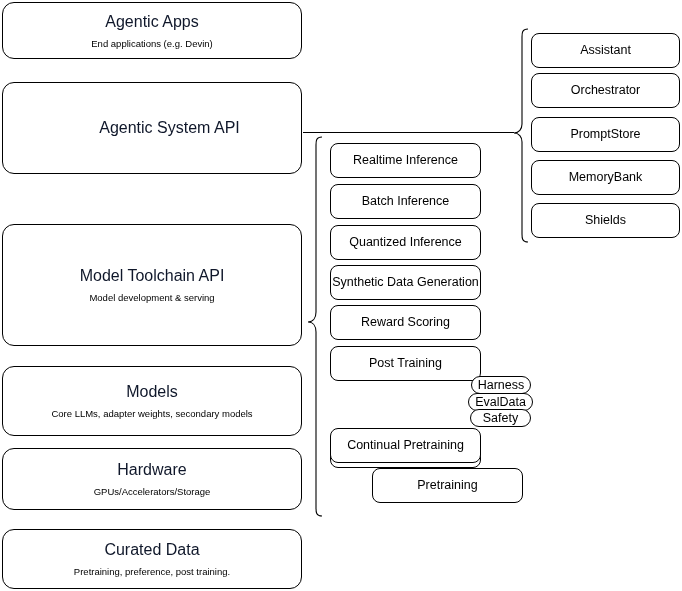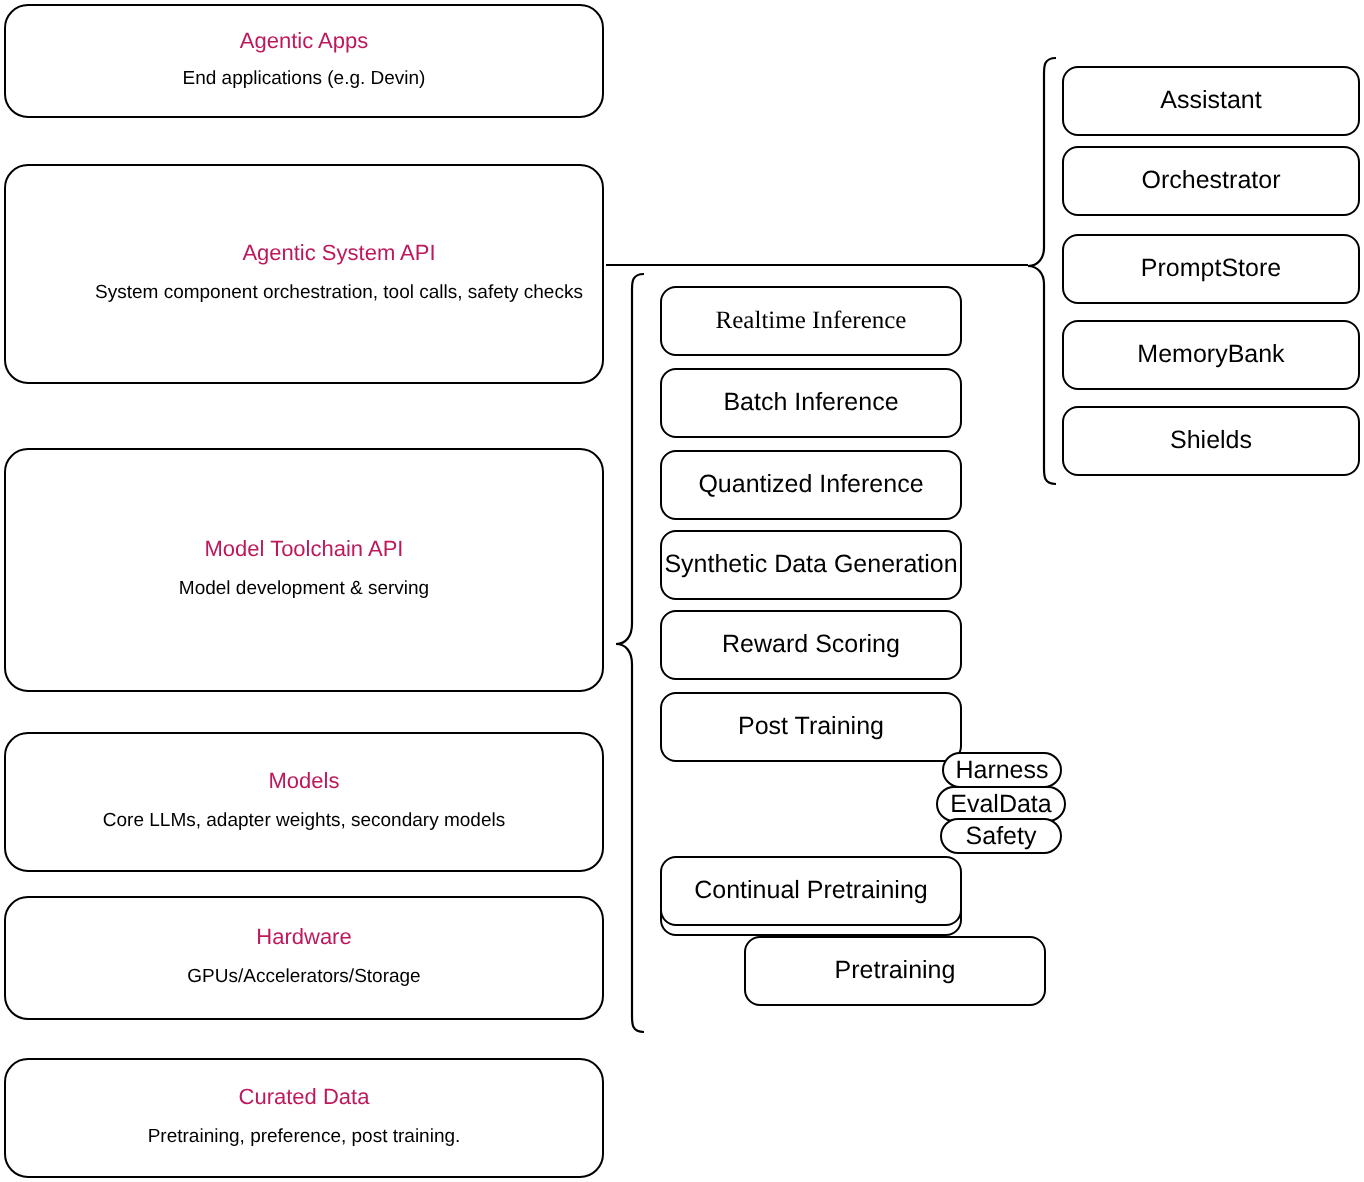--- a/index.html
+++ b/index.html
@@ -30,22 +30,22 @@
     text-align: center;
     line-height: 1.25;
   }
   
   .layer {
     border-radius: 12px;
     left: 2px;
     width: 300px;
   }
   .layer .title {
-    font-size: 11px;
-    color: #be185d;
+    font-size: 16px;
+    color: #0f172a;
   }
   .layer .sub {
     font-size: 9.5px;
     margin-top: 6px;
     color: #000;
   }
   
   .chip {
     border-radius: 8px;
     font-size: 12.5px;
@@ -92,23 +92,22 @@
 </head>
 <body>
 
 <div id="canvas">
 
   <div class="node layer" style="top:2px;height:57px;">
     <div class="title">Agentic Apps</div>
     <div class="sub">End applications (e.g. Devin)</div>
   </div>
 
-  <div class="node layer" style="top:82px;height:110px;padding-left:35px;">
+  <div class="node layer" style="top:82px;height:92px;padding-left:35px;">
     <div class="title">Agentic System API</div>
-    <div class="sub">System component orchestration, tool calls, safety checks</div>
   </div>
 
   <div class="node layer" style="top:224px;height:122px;">
     <div class="title">Model Toolchain API</div>
     <div class="sub">Model development &amp; serving</div>
   </div>
 
   <div class="node layer" style="top:448px;height:62px;">
     <div class="title">Hardware</div>
     <div class="sub">GPUs/Accelerators/Storage</div>
@@ -123,21 +122,21 @@
     <div class="title">Curated Data</div>
     <div class="sub">Pretraining, preference, post training.</div>
   </div>
 
   <div class="connector" style="left:303px;top:132px;width:211px;"></div>
 
   <svg class="brace" style="left:306px;top:136px;" width="18" height="382" viewBox="0 0 18 382">
     <path d="M16,1 C10,1 10,5 10,9 L10,176 C10,182 7,186 2,186 C7,186 10,190 10,196 L10,372 C10,376 10,380 16,380"></path>
   </svg>
 
-  <div class="node chip mid" style="top:143px;font-family:Liberation Serif, serif;">
+  <div class="node chip mid" style="top:143px;">
     <span>Realtime Inference</span>
   </div>
   <div class="node chip mid" style="top:184px;">
     <span>Batch Inference</span>
   </div>
   <div class="node chip mid" style="top:225px;">
     <span>Quantized Inference</span>
   </div>
   <div class="node chip mid" style="top:265px;">
     <span>Synthetic Data Generation</span>

